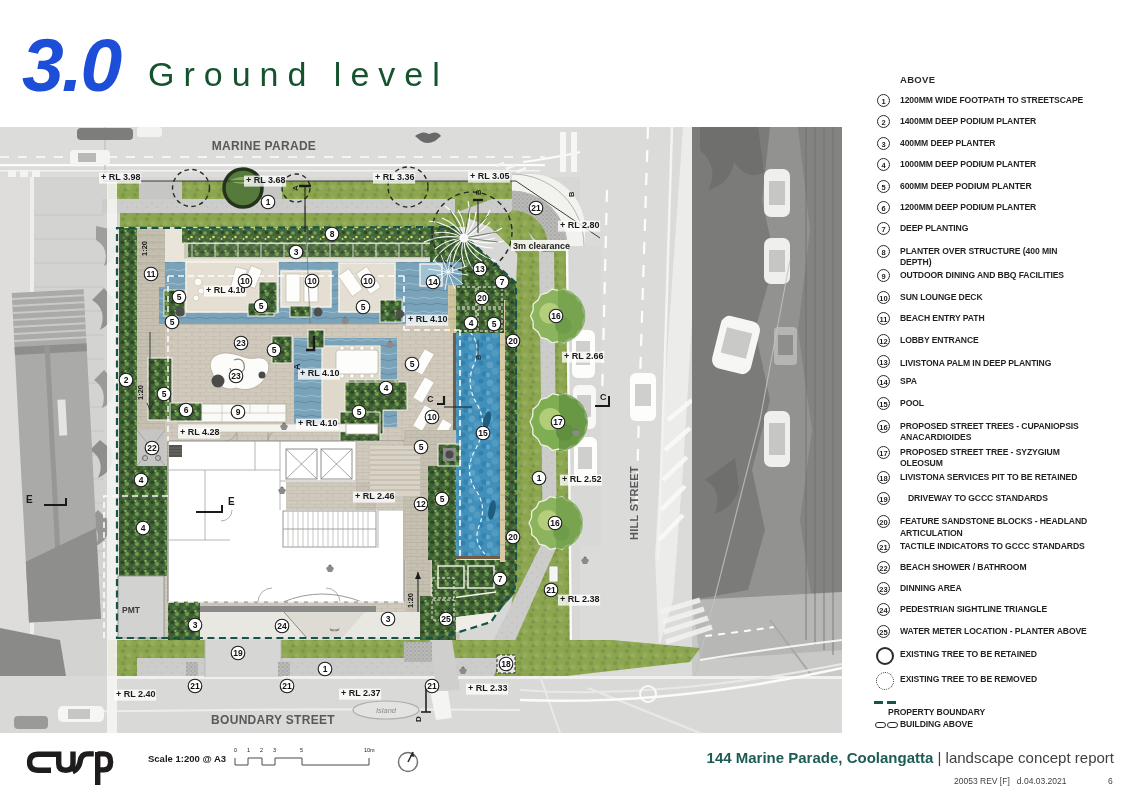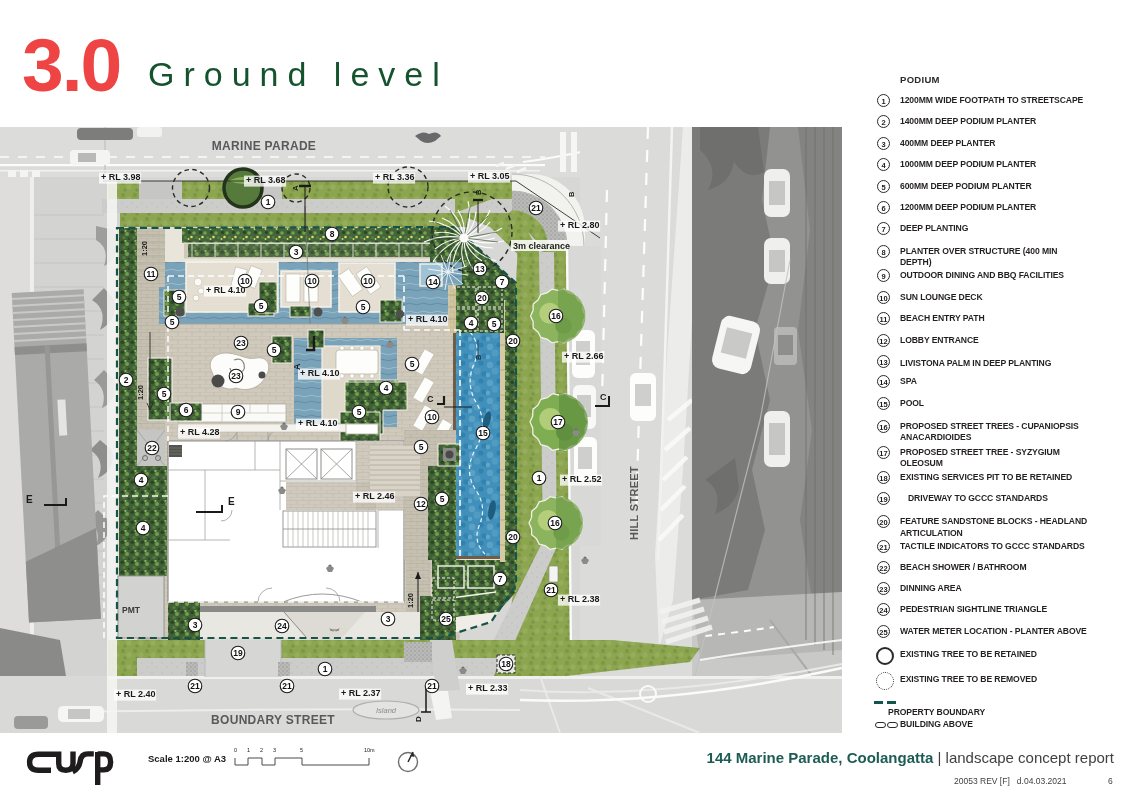--- a/index.html
+++ b/index.html
@@ -6,21 +6,21 @@
 body { width:1139px; height:800px; position:relative; background:#fff;
   font-family:"Liberation Sans", sans-serif; overflow:hidden; }
 .lg-title { position:absolute; font-size:9.5px; font-weight:bold; color:#2a2a28; letter-spacing:0.3px; }
 .lg-c { position:absolute; width:13px; height:13px; border:1.2px solid #2a2a28; border-radius:50%;
   font-size:7.5px; font-weight:bold; color:#1a1a1a; text-align:center; line-height:13px; box-sizing:border-box; }
 .lg-t { position:absolute; font-size:8.6px; font-weight:bold; color:#231f20; width:190px; line-height:11.5px; letter-spacing:-0.1px; }
 </style>
 </head>
 <body>
 
-<div style="position:absolute;left:22px;top:22px;font-size:75px;font-weight:bold;color:#ef4444;letter-spacing:-2px;">3.0</div>
+<div style="position:absolute;left:22px;top:22px;font-size:75px;font-weight:bold;color:#1d4ed8;letter-spacing:-2px;font-style:italic;">3.0</div>
 
 <div style="position:absolute;left:148px;top:55px;font-size:34px;color:#14532d;letter-spacing:9px;">Ground level</div>
 
 <svg style="position:absolute;left:0;top:0;" width="1139" height="800" viewBox="0 0 1139 800">
 <defs>
 <pattern id="plant" width="10" height="10" patternUnits="userSpaceOnUse">
  <rect width="10" height="10" fill="#426038"></rect>
  <circle cx="2.2" cy="2.2" r="1.8" fill="#284620"></circle>
  <circle cx="7" cy="4" r="2" fill="#6f9e4a"></circle>
  <circle cx="4" cy="7.5" r="1.6" fill="#547c3e"></circle>
@@ -998,21 +998,21 @@
 <g>
       <circle cx="506" cy="664" r="6.8" fill="#fff" stroke="#1a1a1a" stroke-width="1.1"></circle>
       <text x="506" y="667.06" font-size="8.5" font-weight="bold" text-anchor="middle" fill="#111">18</text>
     </g>
 
 <text x="264" y="150" font-size="12" font-weight="bold" fill="#58595b" letter-spacing="0.3" text-anchor="middle">MARINE PARADE</text>
 <text x="273" y="724" font-size="12" font-weight="bold" fill="#58595b" letter-spacing="0.3" text-anchor="middle">BOUNDARY STREET</text>
 <text x="634" y="507" font-size="11" font-weight="bold" fill="#58595b" letter-spacing="0.3" text-anchor="middle" transform="rotate(-90 634 503)">HILL STREET</text>
 </svg>
 
-<div class="lg-title" style="left:900px;top:74px;">PODIUM</div>
+<div class="lg-title" style="left:900px;top:74px;">ABOVE</div>
 
 <div class="lg-c" style="left:877px;top:93.5px;">1</div>
 <div class="lg-t" style="left:900px;top:94.5px;">1200MM WIDE FOOTPATH TO STREETSCAPE</div>
 
 <div class="lg-c" style="left:877px;top:115.0px;">2</div>
 <div class="lg-t" style="left:900px;top:116.0px;">1400MM DEEP PODIUM PLANTER</div>
 
 <div class="lg-c" style="left:877px;top:136.5px;">3</div>
 <div class="lg-t" style="left:900px;top:137.5px;">400MM DEEP PLANTER</div>
 
@@ -1052,21 +1052,21 @@
 <div class="lg-c" style="left:877px;top:396.5px;">15</div>
 <div class="lg-t" style="left:900px;top:397.5px;">POOL</div>
 
 <div class="lg-c" style="left:877px;top:419.5px;">16</div>
 <div class="lg-t" style="left:900px;top:420.5px;">PROPOSED STREET TREES - CUPANIOPSIS<br>ANACARDIOIDES</div>
 
 <div class="lg-c" style="left:877px;top:445.5px;">17</div>
 <div class="lg-t" style="left:900px;top:446.5px;">PROPOSED STREET TREE - SYZYGIUM<br>OLEOSUM</div>
 
 <div class="lg-c" style="left:877px;top:470.5px;">18</div>
-<div class="lg-t" style="left:900px;top:471.5px;">EXISTING SERVICES PIT TO BE RETAINED</div>
+<div class="lg-t" style="left:900px;top:471.5px;">LIVISTONA SERVICES PIT TO BE RETAINED</div>
 
 <div class="lg-c" style="left:877px;top:492.0px;">19</div>
 <div class="lg-t" style="left:900px;top:493.0px;padding-left:8px;">DRIVEWAY TO GCCC STANDARDS</div>
 
 <div class="lg-c" style="left:877px;top:515.0px;">20</div>
 <div class="lg-t" style="left:900px;top:516.0px;">FEATURE SANDSTONE BLOCKS - HEADLAND<br>ARTICULATION</div>
 
 <div class="lg-c" style="left:877px;top:540.0px;">21</div>
 <div class="lg-t" style="left:900px;top:541.0px;">TACTILE INDICATORS TO GCCC STANDARDS</div>
 

